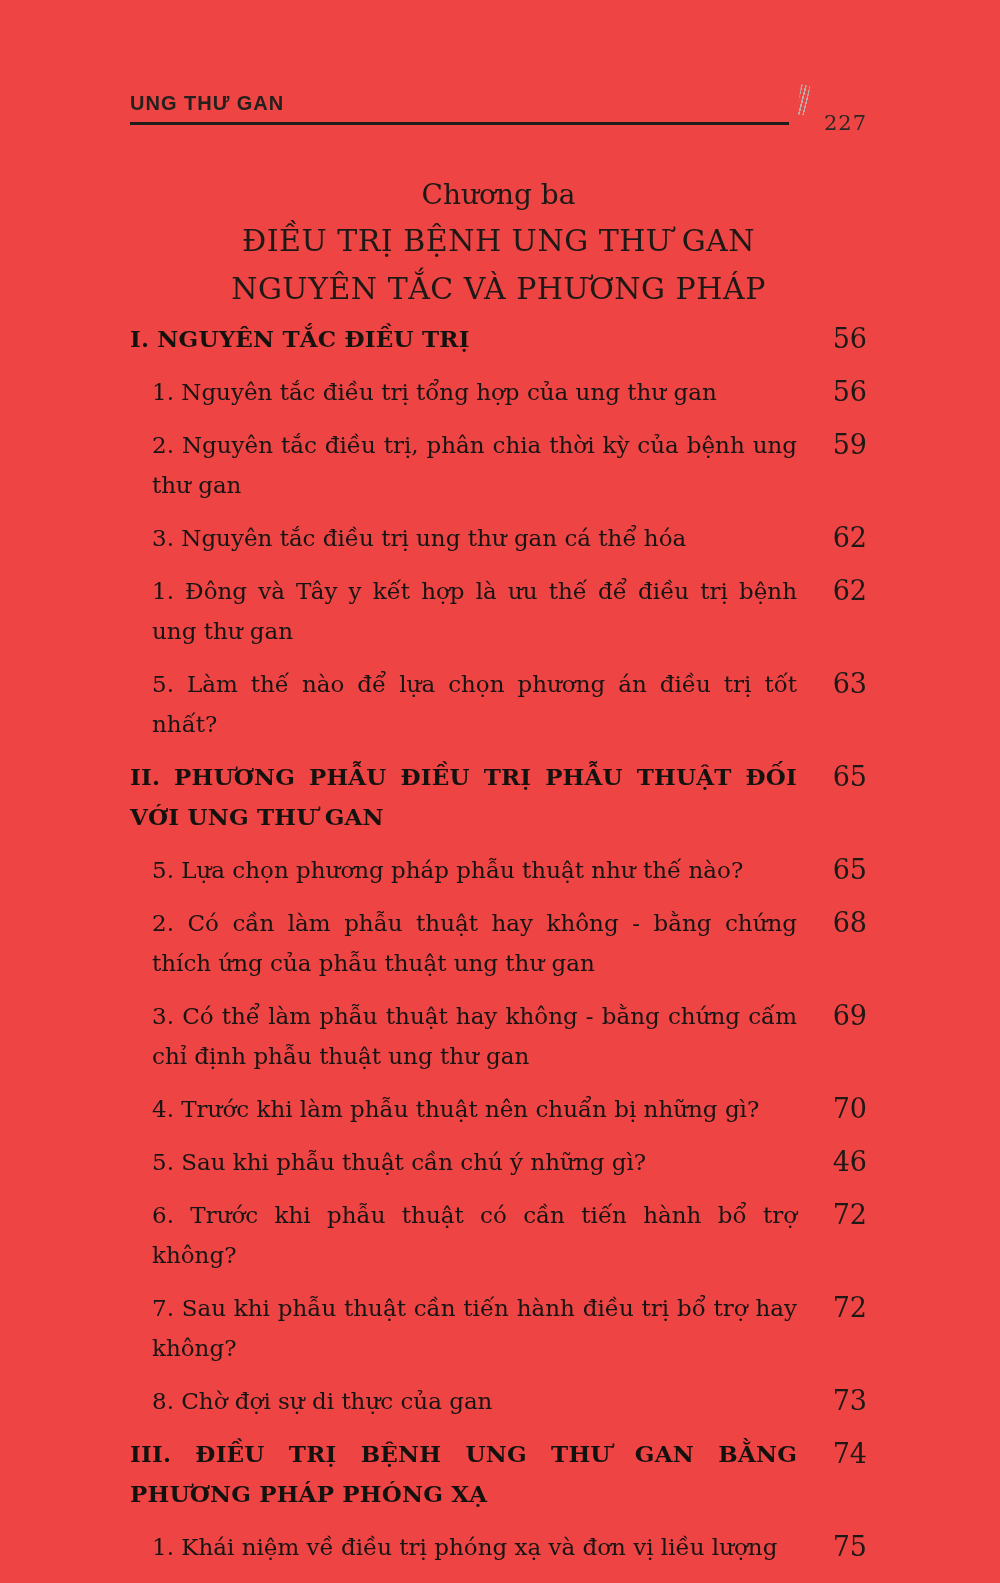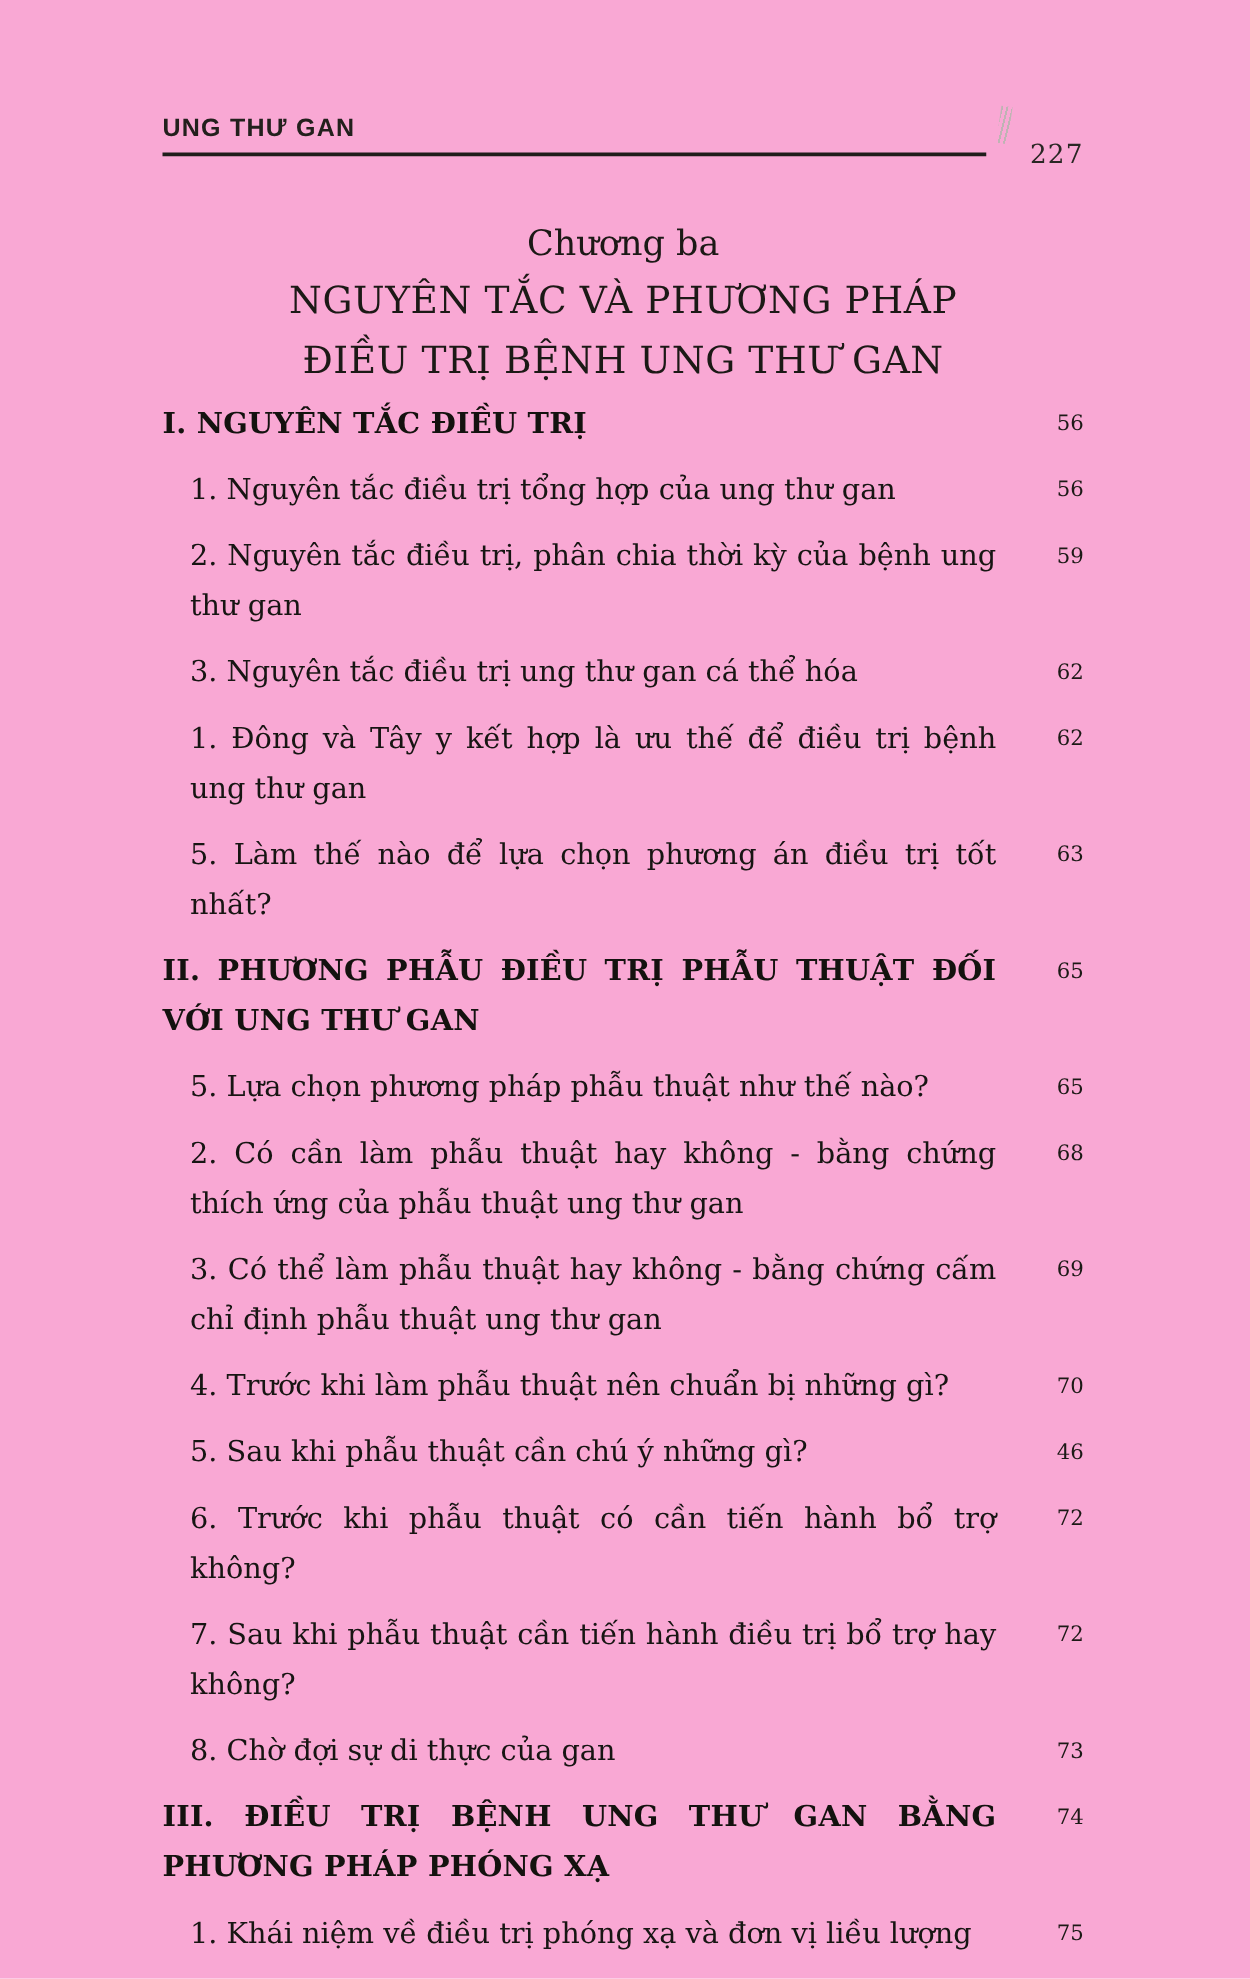--- a/index.html
+++ b/index.html
@@ -5,21 +5,21 @@
   html, body {
     margin: 0;
     padding: 0;
     background: #ffffff;
   }
   .book-page {
     position: relative;
     width: 1000px;
     height: 1583px;
     margin: 0 auto;
-    background: #f9a8d4;
+    background: #ef4444;
     color: #171513;
     font-family: "DejaVu Serif", "Liberation Serif", serif;
     box-sizing: border-box;
     padding: 92px 133px 40px 130px;
     overflow: hidden;
   }
 
   
   .running-header {
     display: flex;
@@ -105,21 +105,21 @@
     padding-left: 22px;
   }
   .toc-row.section .entry-text {
     font-weight: 700;
     letter-spacing: 0.2px;
     color: #14120f;
   }
   .entry-page {
     width: 46px;
     text-align: right;
-    font-size: 17px;
+    font-size: 27px;
     line-height: 40px;
     color: #1c1916;
     flex-shrink: 0;
   }
 </style>
 </head>
 <body>
 
 <div class="book-page">
 
@@ -128,22 +128,22 @@
       <span class="running-title">UNG THƯ GAN</span>
     </div>
     <div class="running-page">
       <span class="binding-artifact"></span>
       <span>227</span>
     </div>
   </div>
 
   <div class="chapter-head">
     <div class="chapter-kicker">Chương ba</div>
+    <div class="chapter-title-line">ĐIỀU TRỊ BỆNH UNG THƯ GAN</div>
     <div class="chapter-title-line">NGUYÊN TẮC VÀ PHƯƠNG PHÁP</div>
-    <div class="chapter-title-line">ĐIỀU TRỊ BỆNH UNG THƯ GAN</div>
   </div>
 
   <div class="toc-list">
       <div class="toc-row section align-top">
         <div class="entry-text">I. NGUYÊN TẮC ĐIỀU TRỊ</div>
         <div class="entry-page">56</div>
       </div>
       <div class="toc-row item align-top">
         <div class="entry-text">1. Nguyên tắc điều trị tổng hợp của ung thư gan</div>
         <div class="entry-page">56</div>

